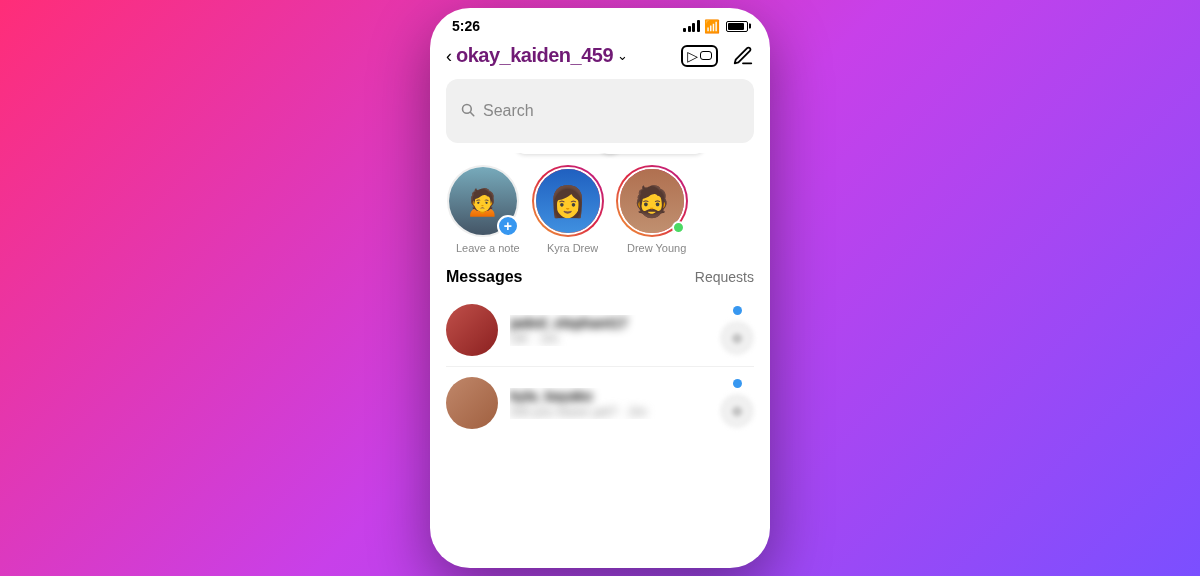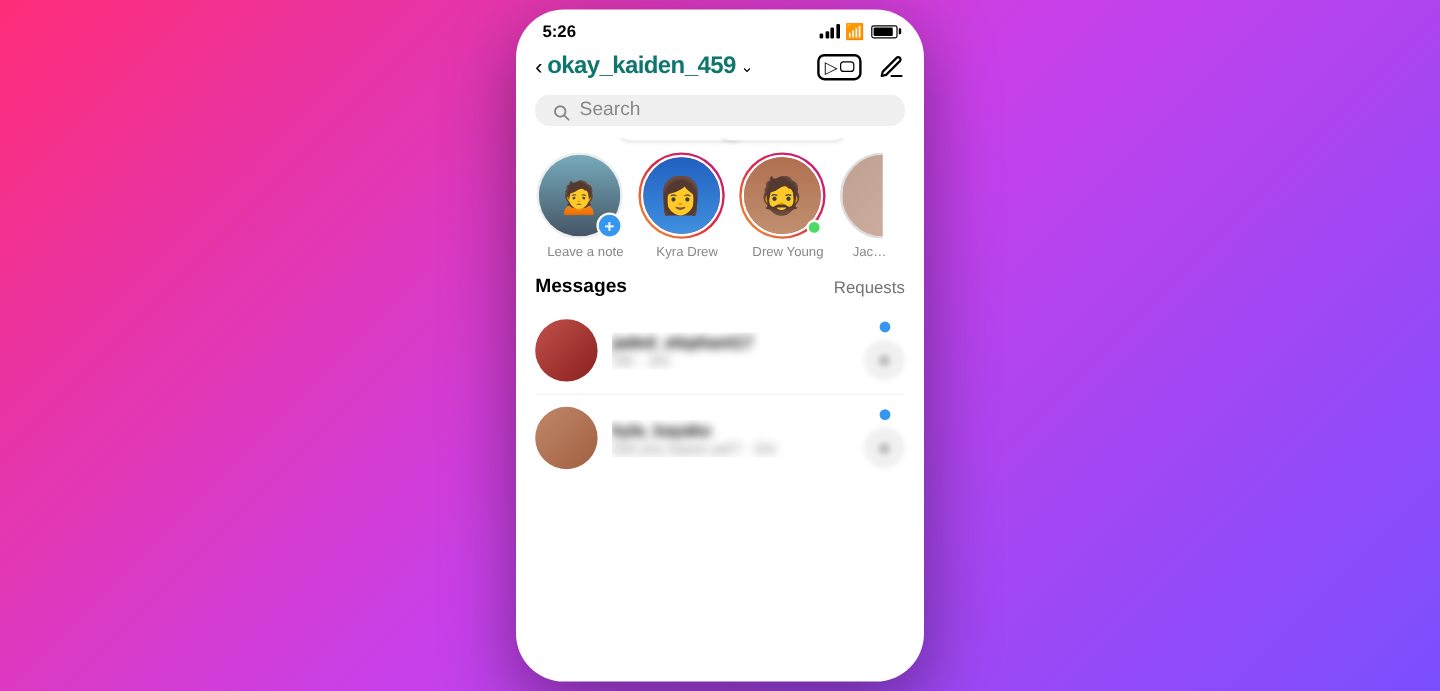--- a/index.html
+++ b/index.html
@@ -117,21 +117,21 @@
 
     .username-container {
       display: flex;
       align-items: center;
       gap: 4px;
     }
 
     .username {
       font-size: 20px;
       font-weight: 700;
-      color: #0f766e;
+      color: #701a75;
       letter-spacing: -0.5px;
     }
 
     .dropdown-arrow {
       font-size: 13px;
       color: #000;
     }
 
     .header-right {
       display: flex;
@@ -144,23 +144,23 @@
       color: #000;
       cursor: pointer;
     }
 
     
     .search-bar {
       margin: 4px 16px 10px;
       background: #f0f0f0;
       border-radius: 12px;
       display: flex;
-      align-items: flex-end;
+      align-items: flex-start;
       gap: 8px;
-      padding: 4px 14px;
+      padding: 23px 14px;
       flex-shrink: 0;
     }
 
     .search-placeholder {
       font-size: 16px;
       color: #888;
       font-weight: 400;
     }
 
     
@@ -475,28 +475,20 @@
         <div class="avatar-gradient-border">
           <div class="avatar-gradient-border-inner">
             <div class="face-drew">🧔</div>
           </div>
         </div>
         <div class="online-dot"></div>
       </div>
       <span class="story-label">Drew Young</span>
     </div>
 
-    <div class="story-item" style="min-width:40px;">
-      <div style="position:relative; margin-top:8px; width:40px; height:72px; overflow:hidden;">
-
-        <div style="width:72px; height:72px; border-radius:50%; overflow:hidden; border:2px solid #ddd; background:linear-gradient(135deg,#c0a090,#d0b0a0); clip-path: inset(0 50% 0 0);">
-        </div>
-      </div>
-      <span class="story-label">Jac…</span>
-    </div>
 
   </div>
 
   <div class="messages-section">
     <div class="messages-header">
       <span class="messages-title">Messages</span>
       <span class="requests-link">Requests</span>
     </div>
 
     <div class="message-list">

